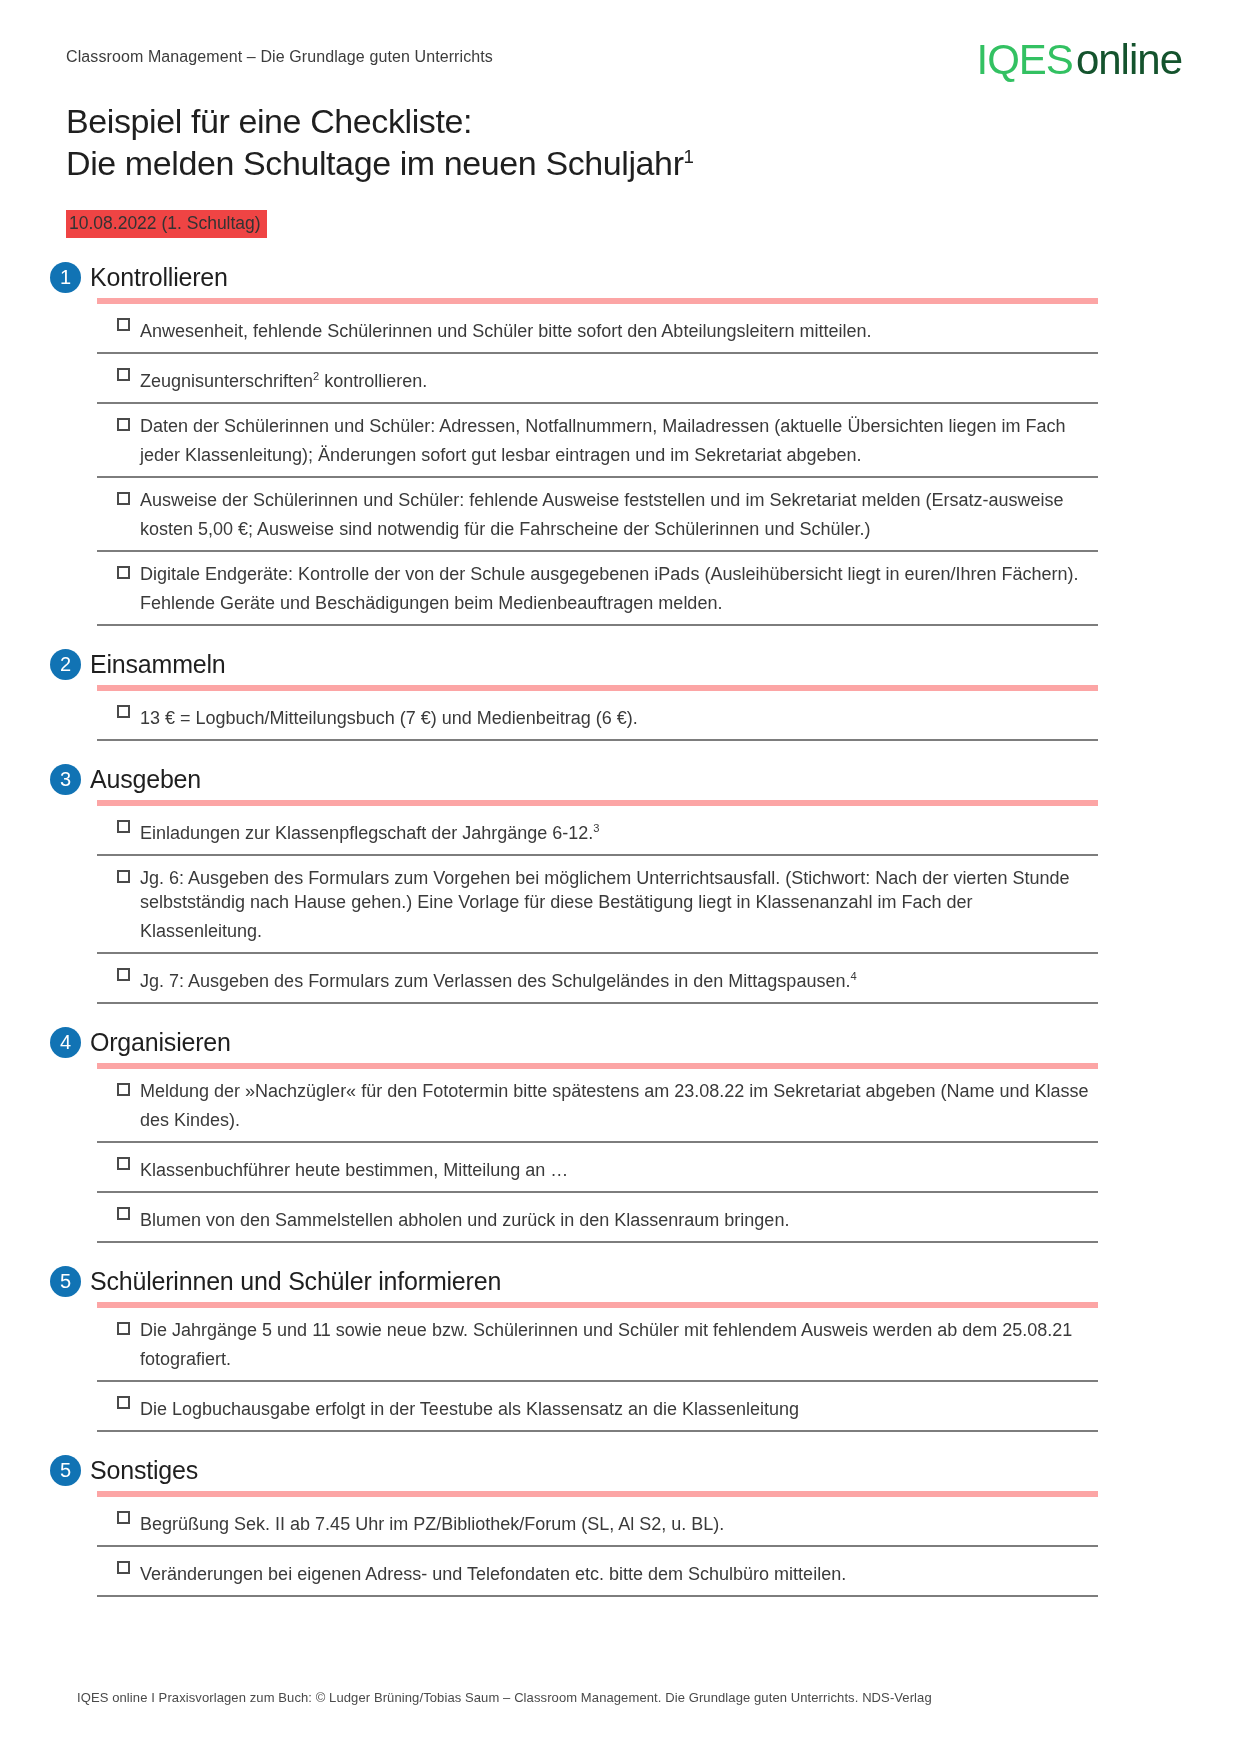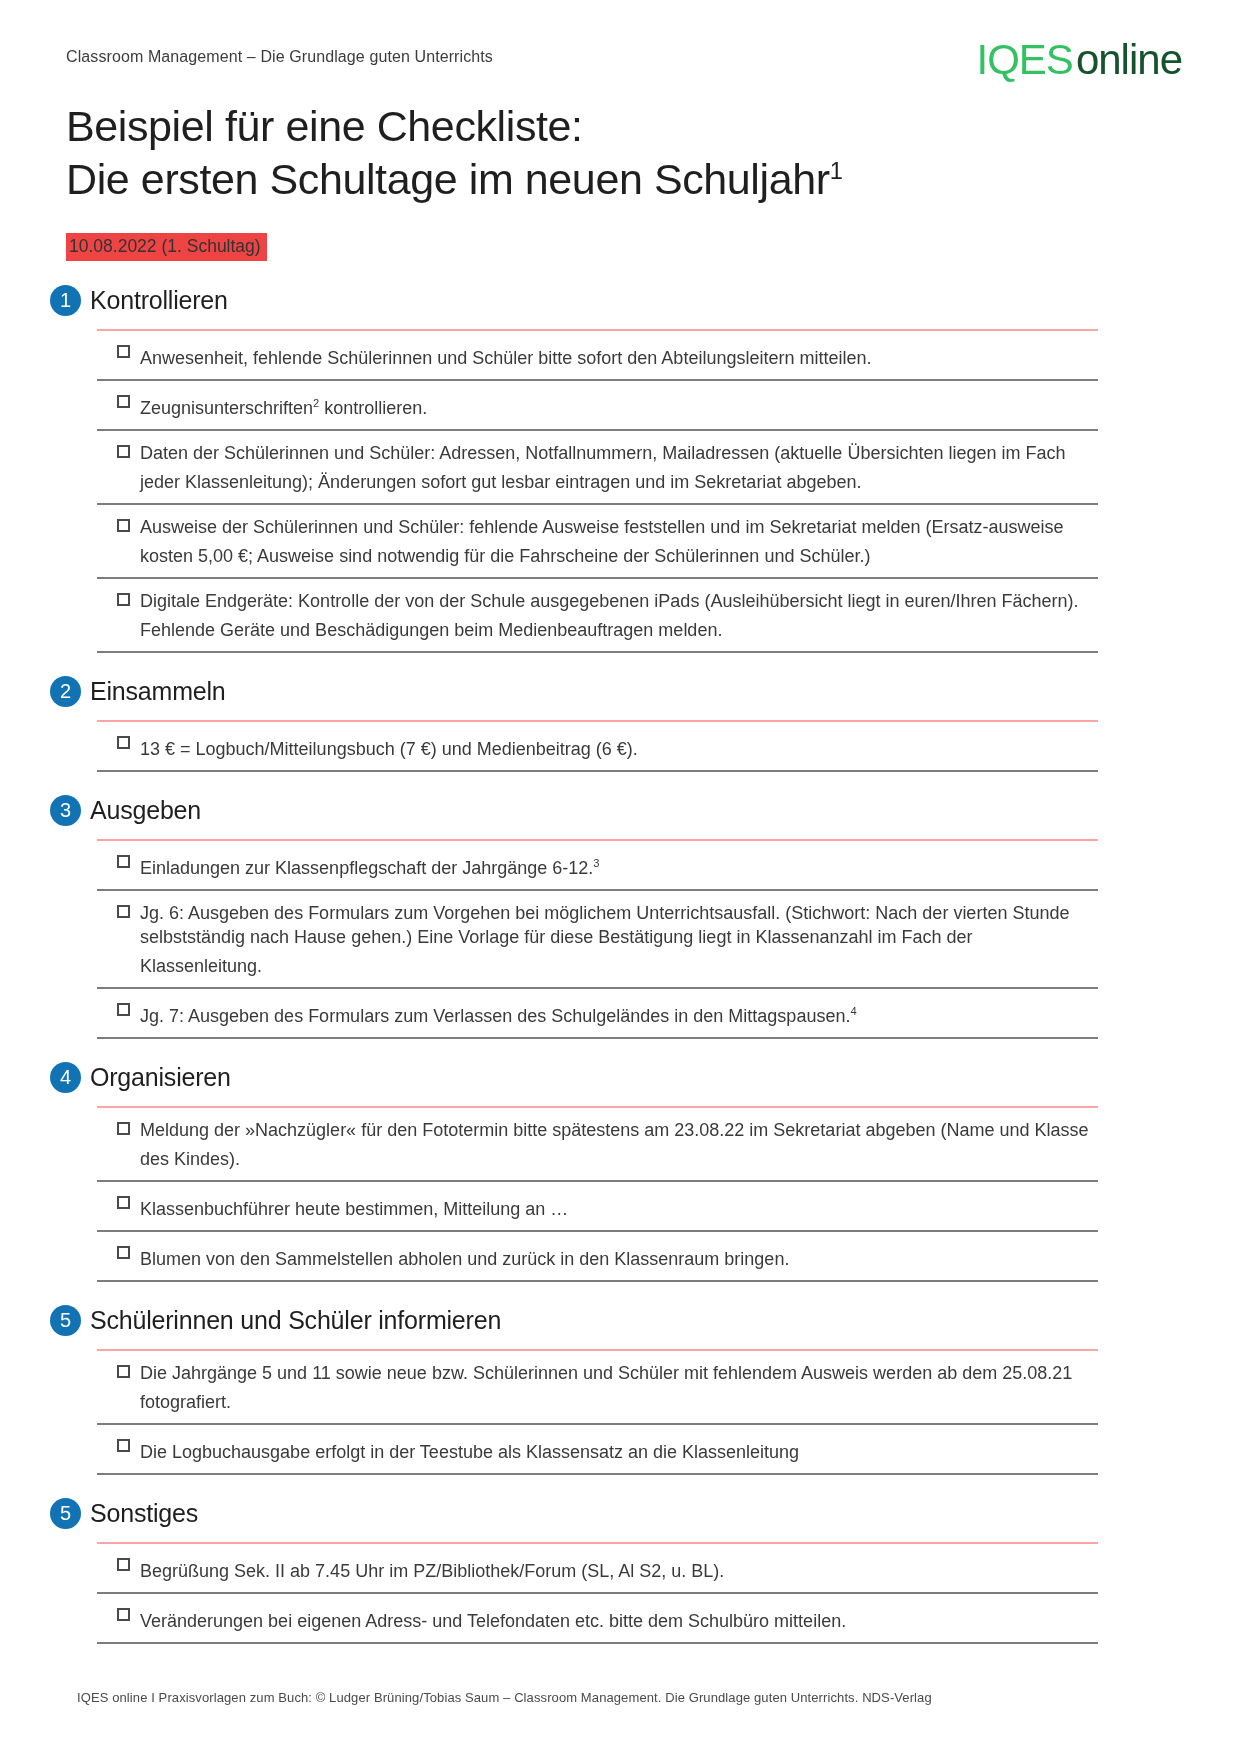--- a/index.html
+++ b/index.html
@@ -32,21 +32,21 @@
     font-size: 42px;
     line-height: 1.05;
     letter-spacing: -1px;
     white-space: nowrap;
   }
   .logo-green { color: #33c162; text-align: right; }
   .logo-dark  { color: #14532d; margin-left: 3px; }
 
   h1.title {
     margin: 18px 0 0 66px;
-    font-size: 43px;
+    font-size: 34px;
     font-weight: 400;
     color: #1f1f1f;
     line-height: 1.24;
     letter-spacing: -0.4px;
   }
   h1.title sup { font-size: 55%; }
 
   .date-row { margin: 26px 0 0 66px; }
   .date-highlight {
     display: inline-block;
@@ -69,23 +69,23 @@
     display: flex; align-items: center; justify-content: center;
   }
   .section-title {
     margin: 0 0 0 9px;
     font-size: 25px;
     font-weight: 400;
     color: #1f1f1f;
     letter-spacing: -0.2px;
   }
   .items {
-    margin: 13px 0 0 47px;
+    margin: 5px 0 0 47px;
     width: 1001px;
-    border-top: 2px solid #fca5a5;
+    border-top: 6px solid #fca5a5;
   }
   .item {
     display: flex;
     gap: 10px;
     padding: 10px 0 9px 20px;
     border-bottom: 2px solid #7d7d7d;
     font-size: 18px;
     line-height: 24px;
     color: #3a3a3a;
   }
@@ -116,21 +116,21 @@
 
   <div class="top">
     <div class="doc-header">Classroom Management – Die Grundlage guten Unterrichts</div>
     <div class="logo">
       <span class="logo-green">IQES</span><span class="logo-dark">online</span>
     </div>
   </div>
 
   <h1 class="title">
     <span>Beispiel für eine Checkliste:</span><br>
-    <span>Die ersten Schultage im neuen Schuljahr</span><sup>1</sup>
+    <span>Die melden Schultage im neuen Schuljahr</span><sup>1</sup>
   </h1>
 
   <div class="date-row">
     <span class="date-highlight">10.08.2022 (1. Schultag)</span>
   </div>
 
   <div class="sections">
 
     <section class="section">
       <div class="section-header">

